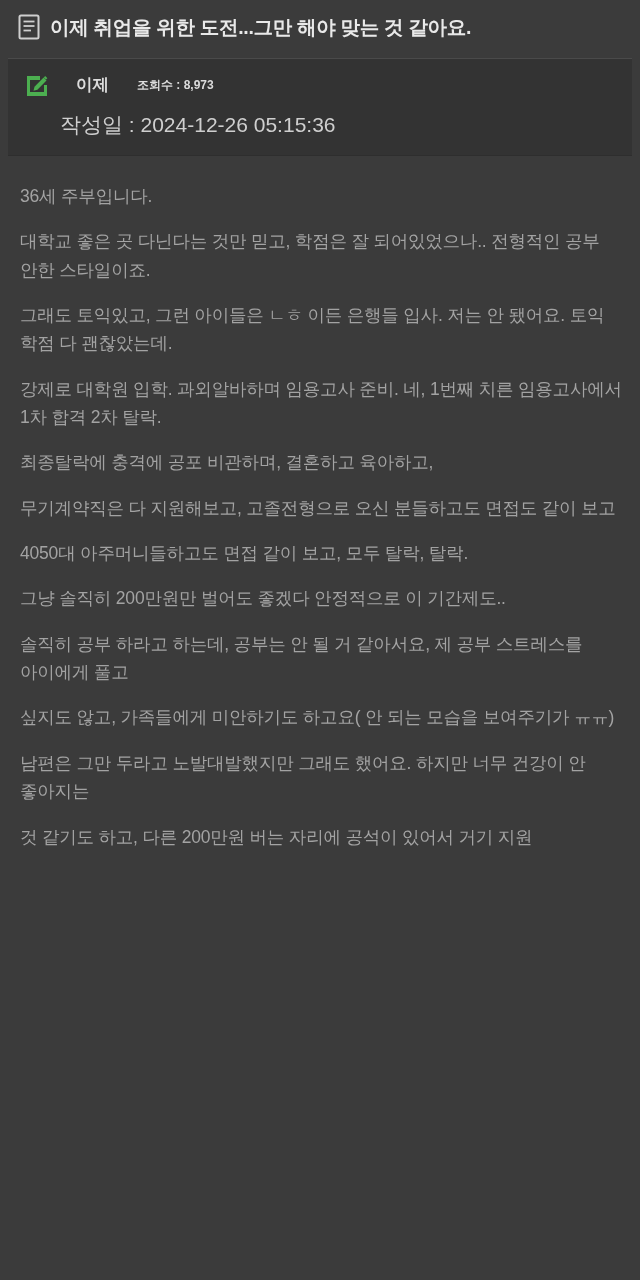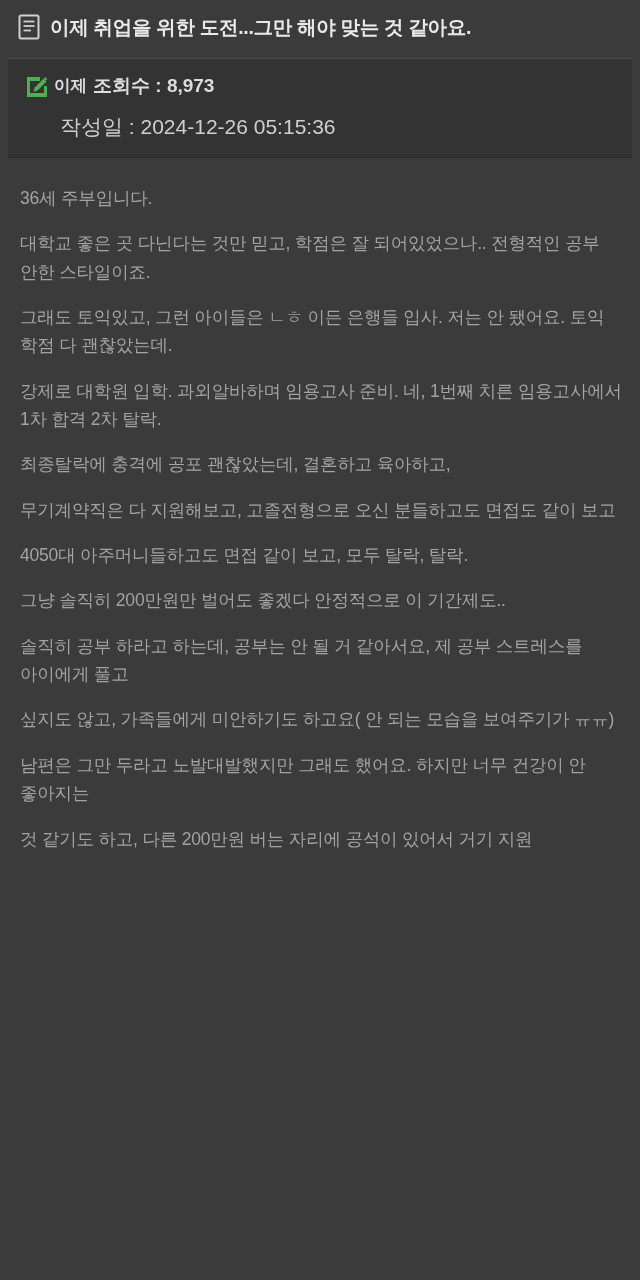--- a/index.html
+++ b/index.html
@@ -52,36 +52,36 @@
     margin: 2px 8px 0 8px;
     background: #333333;
     border-top: 1px solid #4a4a4a;
     border-bottom: 1px solid #2e2e2e;
     padding: 14px 16px 16px 16px;
     box-sizing: border-box;
   }
   .meta-row {
     display: flex;
     align-items: center;
-    gap: 4px;
+    gap: 26px;
     margin-bottom: 14px;
   }
   .pencil-icon {
     flex: 0 0 auto;
     width: 26px;
     height: 24px;
   }
   .pencil-icon svg { display: block; }
   .meta-author {
     font-size: 16.5px;
     font-weight: bold;
     color: #dcdcdc;
   }
   .meta-views {
-    font-size: 19px;
+    font-size: 12px;
     font-weight: bold;
     color: #dcdcdc;
     margin-left: 2px;
     text-align: right;
   }
   .meta-date {
     font-size: 21px;
     color: #cfcfcf;
     padding-left: 36px;
     letter-spacing: 0px;
@@ -132,21 +132,21 @@
       <span class="meta-views">조회수 : 8,973</span>
     </div>
     <div class="meta-date">작성일 : 2024-12-26 05:15:36</div>
   </div>
 
   <div class="article">
     <p class="para">36세 주부입니다.</p>
     <p class="para">대학교 좋은 곳 다닌다는 것만 믿고, 학점은 잘 되어있었으나.. 전형적인 공부 안한 스타일이죠.</p>
     <p class="para">그래도 토익있고, 그런 아이들은 ㄴㅎ 이든 은행들 입사. 저는 안 됐어요. 토익 학점 다 괜찮았는데.</p>
     <p class="para">강제로 대학원 입학. 과외알바하며 임용고사 준비. 네, 1번째 치른 임용고사에서 1차 합격 2차 탈락.</p>
-    <p class="para">최종탈락에 충격에 공포 괜찮았는데, 결혼하고 육아하고,</p>
+    <p class="para">최종탈락에 충격에 공포 비관하며, 결혼하고 육아하고,</p>
     <p class="para">무기계약직은 다 지원해보고, 고졸전형으로 오신 분들하고도 면접도 같이 보고</p>
     <p class="para">4050대 아주머니들하고도 면접 같이 보고, 모두 탈락, 탈락.</p>
     <p class="para">그냥 솔직히 200만원만 벌어도 좋겠다 안정적으로 이 기간제도..</p>
     <p class="para">솔직히 공부 하라고 하는데, 공부는 안 될 거 같아서요, 제 공부 스트레스를 아이에게 풀고</p>
     <p class="para">싶지도 않고,  가족들에게 미안하기도 하고요( 안 되는 모습을 보여주기가 ㅠㅠ)</p>
     <p class="para">남편은 그만 두라고 노발대발했지만 그래도 했어요. 하지만 너무 건강이 안 좋아지는</p>
     <p class="para">것 같기도 하고, 다른 200만원 버는 자리에 공석이 있어서 거기 지원</p>
   </div>
 
 </div>

